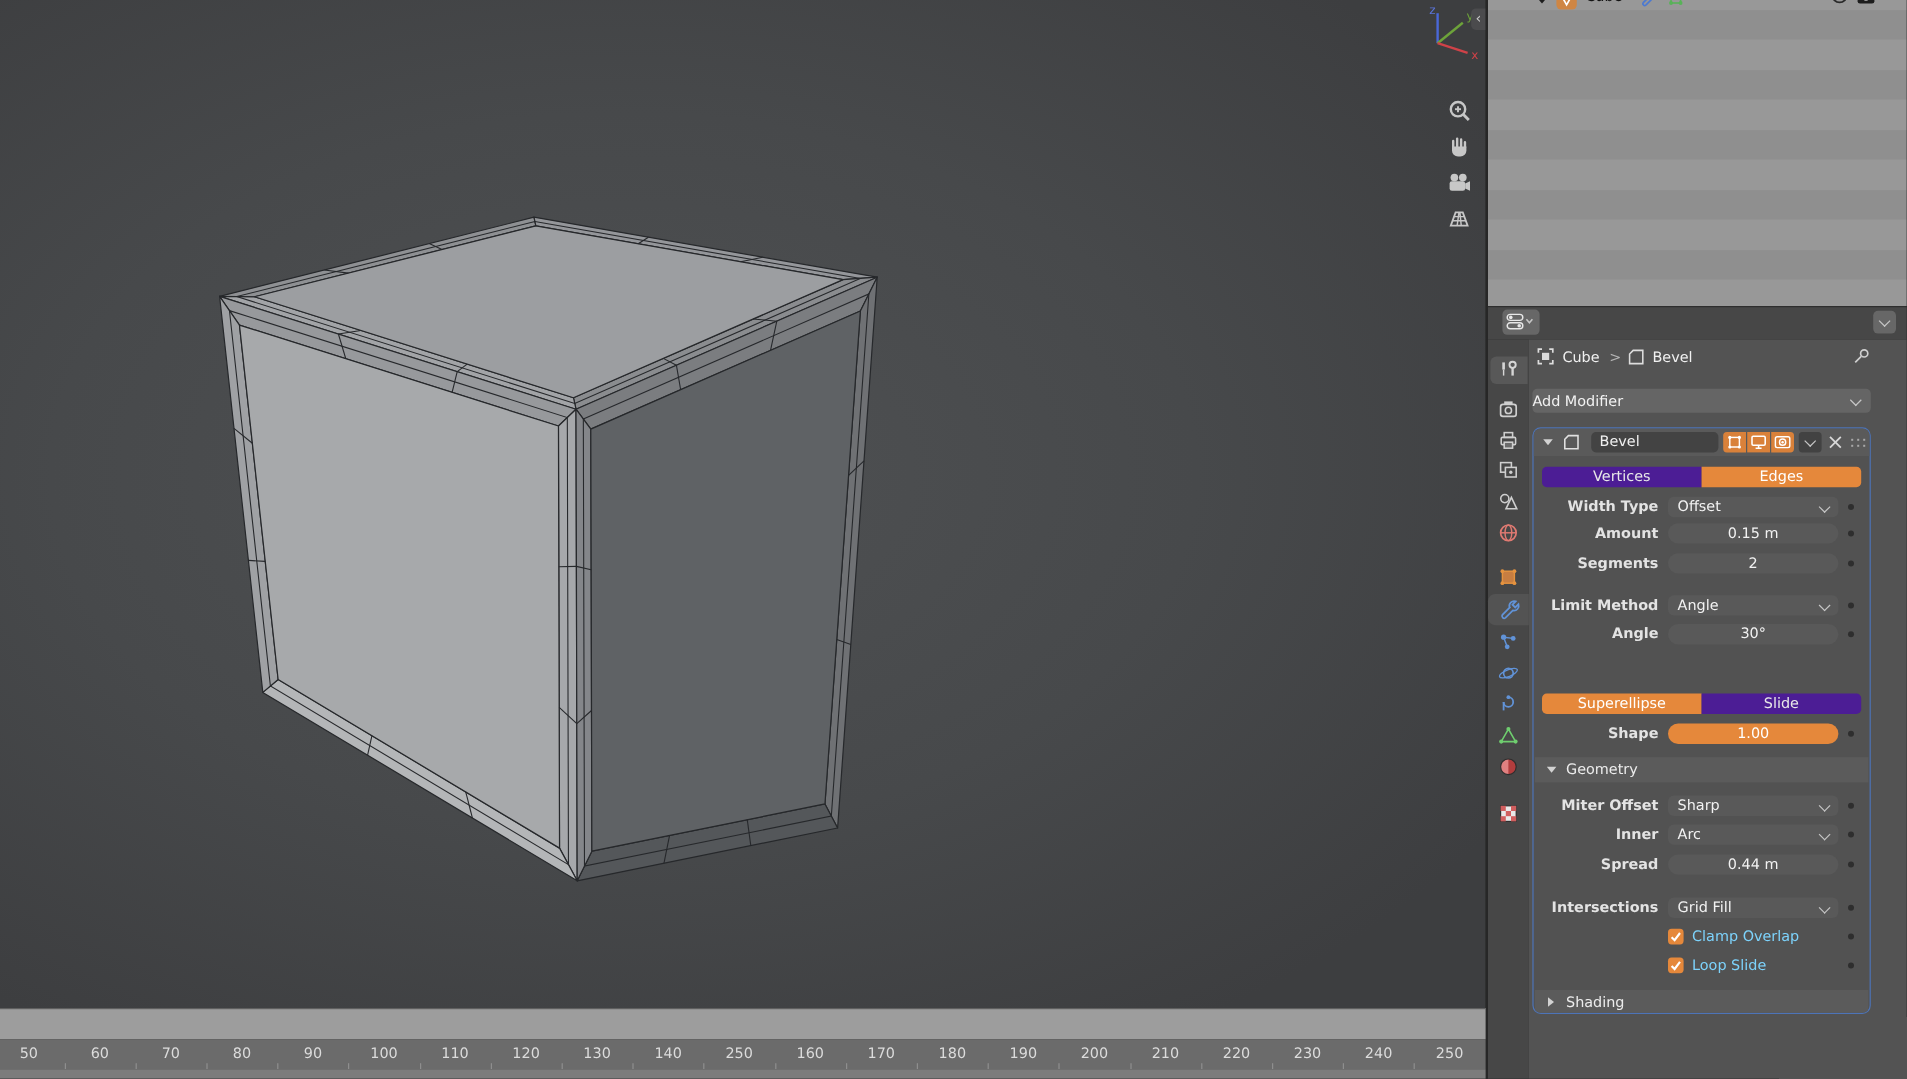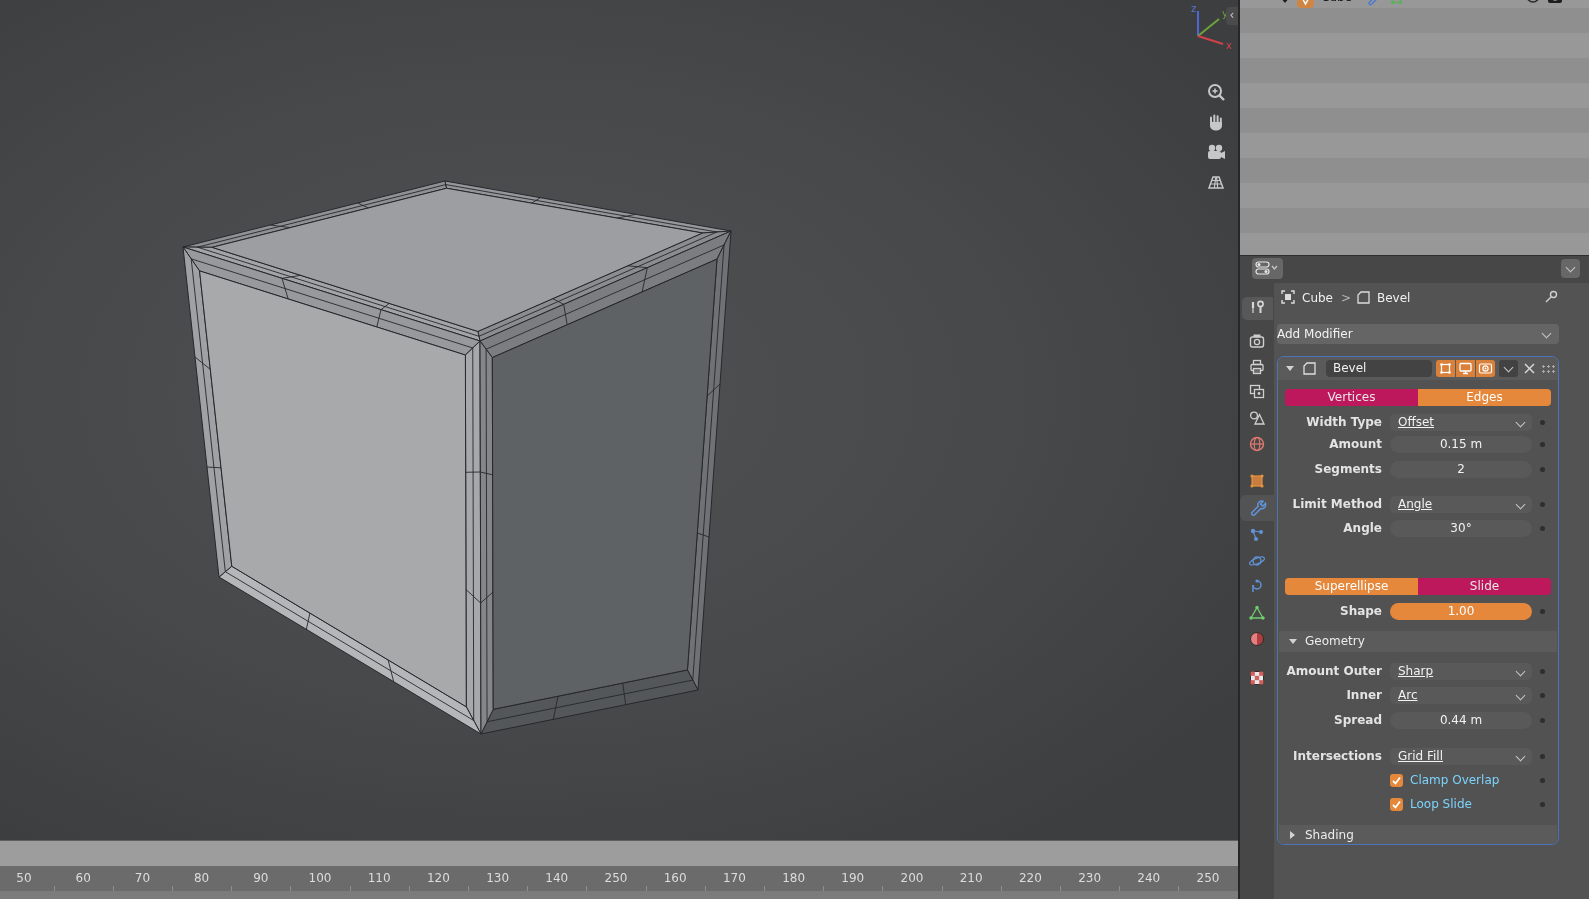--- a/index.html
+++ b/index.html
@@ -35,26 +35,26 @@
     line-height:20px;color:#f2f2f2;}
   
   #modpanel{left:1277px;top:356px;width:282px;height:489px;border:1px solid #4d74b8;border-radius:7px;
     background:#525252;box-sizing:border-box;overflow:hidden;}
   #modhead{left:0;top:0;width:280px;height:23px;background:#5a5a5a;}
   .namefield{left:48px;top:3px;width:106px;height:17px;background:#434343;border-radius:4px;
     line-height:17px;padding-left:7px;box-sizing:border-box;color:#f0f0f0;}
   .modtoggle{top:3px;width:19px;height:17px;background:#d9813a;}
   .rowlabel{left:0;width:104px;height:17px;line-height:17px;text-align:right;color:#e3e3e3;font-weight:bold;}
   .widget{left:112px;width:142px;height:17px;background:#595959;line-height:17px;color:#f2f2f2;box-sizing:border-box;}
-  .dd{border-radius:5px;padding-left:8px;text-decoration:underline;}
+  .dd{border-radius:5px;padding-left:8px;}
   .dd .chv{position:absolute;right:8px;top:5px;}
   .pill{border-radius:9px;text-align:center;}
   .slider{border-radius:9px;text-align:center;background:#e5883b;color:#fff;}
   .seg{left:7px;width:266px;height:17px;display:flex;}
-  .seghalf{flex:1;line-height:17px;text-align:center;background:#be185d;color:#e8e8e8;}
+  .seghalf{flex:1;line-height:17px;text-align:center;background:#4c1d95;color:#e8e8e8;}
   .seg .on{background:#e5883b;color:#fff;}
   .subhdr{left:1px;width:278px;height:21px;background:#5b5b5b;line-height:21px;color:#ececec;}
   .subhdr .caret{position:absolute;left:10px;top:8px;}
   .subhdr .lbl{position:absolute;left:26px;top:0;}
   .kdot{width:5px;height:5px;border-radius:50%;background:#2e2e2e;left:262px;}
   .cb{left:112px;width:13px;height:13px;background:#e5883b;border-radius:3px;}
   .cblbl{left:132px;height:13px;line-height:13px;color:#7dd3fc;}
   .caret-d{display:inline-block;width:0;height:0;border-left:4px solid transparent;border-right:4px solid transparent;border-top:5px solid #d2d2d2;}
   .caret-r{display:inline-block;width:0;height:0;border-top:4px solid transparent;border-bottom:4px solid transparent;border-left:5px solid #d2d2d2;}
   
@@ -418,21 +418,21 @@
 
     <div class="abs rowlabel" style="top:246px">Shape</div>
     <div class="abs widget slider" style="top:246px">1.00</div>
     <div class="abs kdot" style="top:252px"></div>
 
     <div class="abs subhdr" style="top:274px">
       <span class="caret-d caret" style="position:absolute;left:10px;top:8px"></span>
       <span class="lbl">Geometry</span>
     </div>
 
-    <div class="abs rowlabel" style="top:306px">Amount Outer</div>
+    <div class="abs rowlabel" style="top:306px">Miter Offset</div>
     <div class="abs widget dd" style="top:306px"><span>Sharp</span><span class="chv"></span></div>
     <div class="abs kdot" style="top:312px"></div>
 
     <div class="abs rowlabel" style="top:330px">Inner</div>
     <div class="abs widget dd" style="top:330px"><span>Arc</span><span class="chv"></span></div>
     <div class="abs kdot" style="top:336px"></div>
 
     <div class="abs rowlabel" style="top:355px">Spread</div>
     <div class="abs widget pill" style="top:355px">0.44 m</div>
     <div class="abs kdot" style="top:361px"></div>

